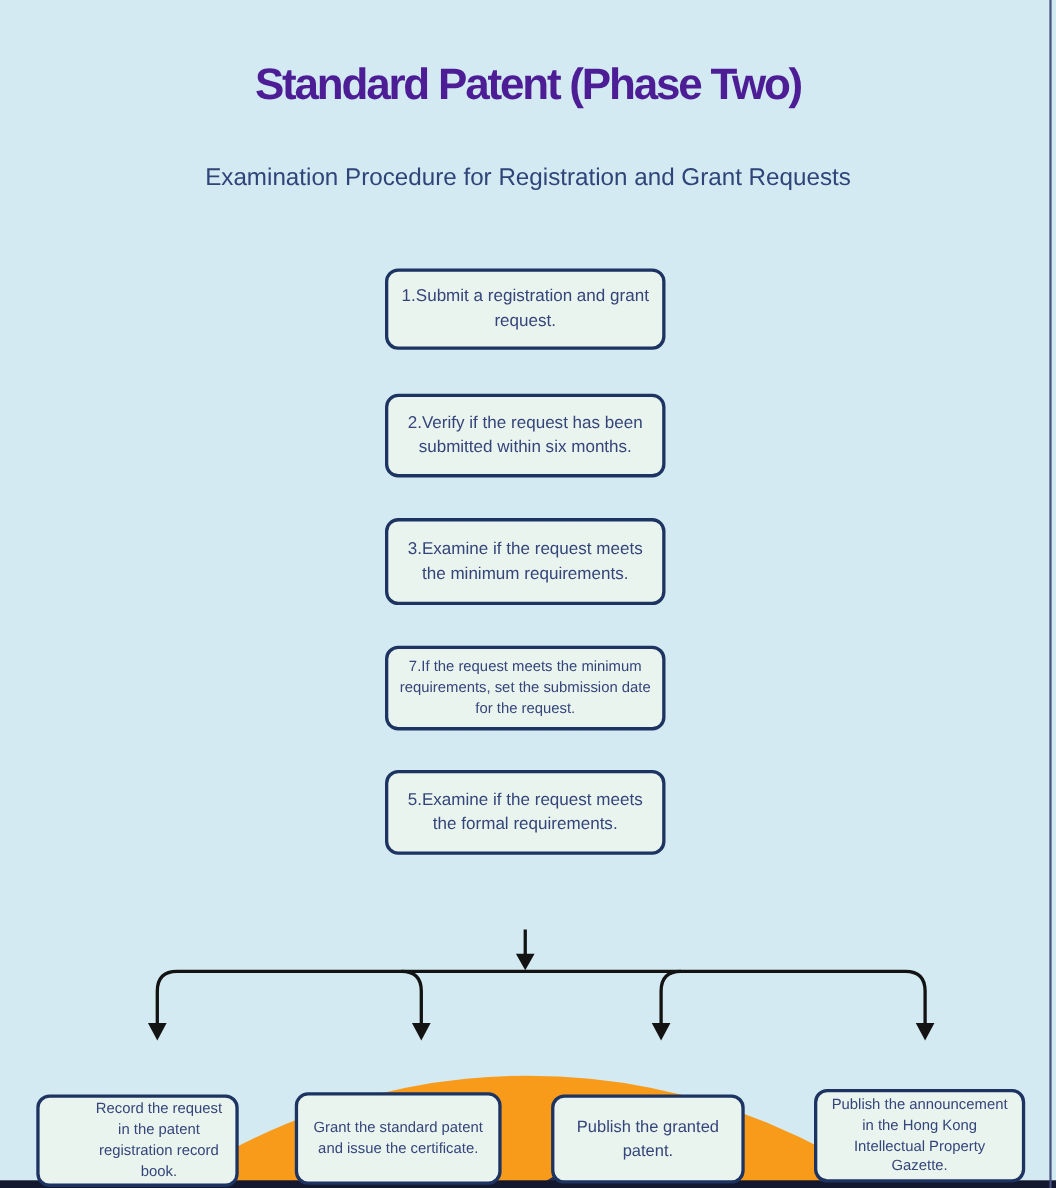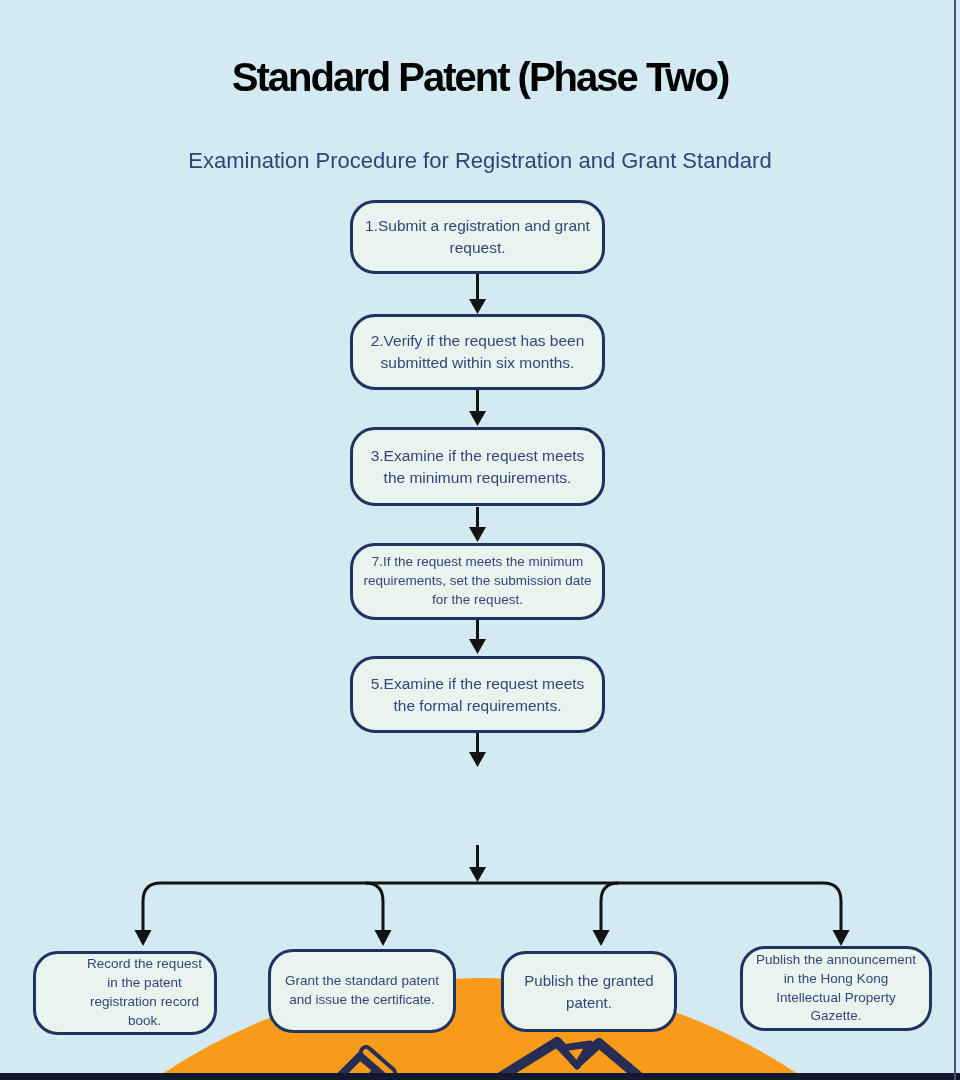--- a/index.html
+++ b/index.html
@@ -9,40 +9,41 @@
     background:#d3eaf2;
     overflow:hidden;
     font-family:"Liberation Sans","DejaVu Sans",sans-serif;
   }
   #connector-layer{position:absolute;left:0;top:0;z-index:1;pointer-events:none;}
   .title{
     position:absolute;top:55px;left:0;width:100%;
     text-align:center;
     font-family:"Liberation Sans",sans-serif;
     font-size:40px;font-weight:bold;letter-spacing:-2px;
-    color:#000000;z-index:2;
+    color:#4c1d95;z-index:2;
   }
   .subtitle{
     position:absolute;top:148px;left:0;width:100%;
     text-align:center;
     font-size:22px;font-weight:normal;
     color:#2f4579;z-index:2;
   }
   .node{
     position:absolute;
     box-sizing:border-box;
     background:#e9f4ee;
     border:3.5px solid #1d3361;
-    border-radius:25px;
+    border-radius:12px;
     color:#35457a;
     display:flex;align-items:center;justify-content:center;
     text-align:center;
     font-size:15.5px;line-height:1.42;
     padding:4px 12px;
     z-index:3;
+    margin-top:44px;
   }
   .node.small{font-size:13.5px;line-height:1.4;padding:4px 8px;}
   .node.medium{font-size:15px;}
   .right-edge-line{
     position:absolute;top:0;right:4px;width:2px;height:1080px;
     background:#46517f;z-index:4;
   }
 </style>
 </head>
 <body>
@@ -88,21 +89,21 @@
     </g>
     <g fill="#131313">
       <polygon points="134.5,930 151.5,930 143,946"></polygon>
       <polygon points="374.5,930 391.5,930 383,946"></polygon>
       <polygon points="592.5,930 609.5,930 601,946"></polygon>
       <polygon points="832.5,930 849.5,930 841,946"></polygon>
     </g>
   </svg>
 
   <div class="title">Standard Patent (Phase Two)</div>
-  <div class="subtitle">Examination Procedure for Registration and Grant Standard</div>
+  <div class="subtitle">Examination Procedure for Registration and Grant Requests</div>
 
   <div class="node" style="left:350px;top:200px;width:255px;height:74px;">1.Submit a registration and grant request.</div>
   <div class="node" style="left:350px;top:314px;width:255px;height:76px;">2.Verify if the request has been submitted within six months.</div>
   <div class="node" style="left:350px;top:427px;width:255px;height:79px;">3.Examine if the request meets the minimum requirements.</div>
   <div class="node small" style="left:350px;top:543px;width:255px;height:77px;">7.If the request meets the minimum requirements, set the submission date for the request.</div>
   <div class="node" style="left:350px;top:656px;width:255px;height:77px;">5.Examine if the request meets the formal requirements.</div>
 
   <div class="node small" style="left:33px;top:951px;width:184px;height:84px;padding-left:47px;">Record the request in the patent registration record book.</div>
   <div class="node small" style="left:268px;top:949px;width:188px;height:84px;">Grant the standard patent and issue the certificate.</div>
   <div class="node medium" style="left:501px;top:951px;width:176px;height:81px;">Publish the granted patent.</div>

